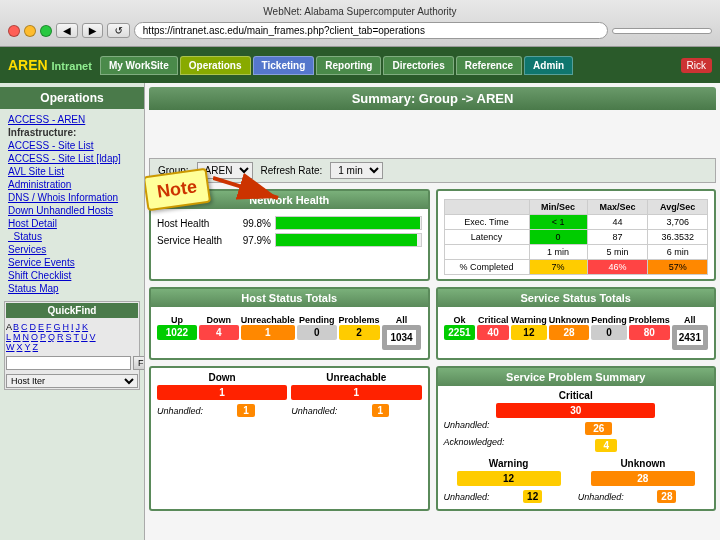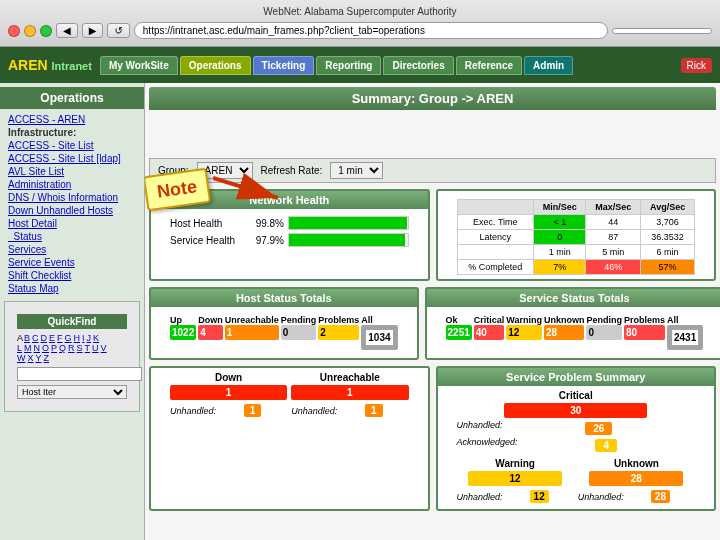--- a/index.html
+++ b/index.html
@@ -33,21 +33,21 @@
     .user-badge { margin-left: auto; background: #cc3333; color: white; padding: 2px 6px; border-radius: 3px; font-size: 10px; }
 
     .main-content { display: flex; height: 460px; }
 
     
     .sidebar { width: 145px; background: #dde8dd; border-right: 1px solid #aaa; overflow-y: auto; padding: 4px 0; }
     .sidebar-title { background: #4a7a4a; color: white; text-align: center; font-weight: bold; font-size: 12px; padding: 4px; margin-bottom: 4px; }
     .sidebar-link { display: block; color: #0000cc; text-decoration: underline; font-size: 10px; padding: 1px 8px; cursor: pointer; }
     .sidebar-section { color: #333; font-weight: bold; font-size: 10px; padding: 1px 8px; }
 
-    .quickfind { margin: 6px 4px; border: 1px solid #aaa; background: #e8e8e8; padding: 12px; }
+    .quickfind { margin: 6px 4px; border: 1px solid #aaa; background: #e8e8e8; padding: 1px; }
     .quickfind-title { background: #4a7a4a; color: white; text-align: center; font-weight: bold; font-size: 10px; padding: 2px; margin-bottom: 4px; }
     .alpha-links { display: flex; flex-wrap: wrap; gap: 1px; font-size: 9px; }
     .alpha-links a { color: #0000cc; text-decoration: underline; cursor: pointer; }
     .qf-input { display: flex; gap: 2px; margin-top: 4px; }
     .qf-input input { flex: 1; border: 1px solid #999; padding: 1px 3px; font-size: 9px; }
     .qf-btn { background: linear-gradient(to bottom, #f0f0f0, #d0d0d0); border: 1px solid #999; padding: 1px 4px; font-size: 9px; cursor: pointer; }
     .dropdown-small { width: 100%; margin-top: 4px; font-size: 9px; border: 1px solid #999; }
 
     
     .content { flex: 1; background: #f5f5f5; overflow-y: auto; padding: 4px; }
@@ -55,41 +55,41 @@
     .summary-header { background: linear-gradient(to bottom, #6a9a6a, #4a7a4a); color: white; text-align: center; font-size: 13px; font-weight: bold; padding: 4px; border-radius: 3px 3px 0 0; margin-bottom: 4px; }
 
     .group-bar { display: flex; align-items: center; gap: 8px; padding: 3px 8px; background: #e0e8e0; border: 1px solid #aaa; margin-bottom: 6px; font-size: 10px; margin-top: 48px; }
     .group-bar select { padding: 1px 3px; font-size: 10px; border: 1px solid #999; }
 
     .panels-row { display: flex; gap: 6px; margin-bottom: 6px; }
 
     
     .panel { flex: 1; border: 2px solid #5a8a5a; border-radius: 3px; background: white; }
     .panel-title { background: linear-gradient(to bottom, #7ab07a, #5a8a5a); color: white; text-align: center; font-size: 11px; font-weight: bold; padding: 3px; }
-    .panel-body { padding: 4px 19px; }
+    .panel-body { padding: 4px 6px; }
 
     .health-row { display: flex; align-items: center; gap: 4px; margin: 3px 0; font-size: 10px; }
     .health-label { width: 80px; }
     .health-pct { width: 30px; text-align: right; }
     .health-bar-bg { flex: 1; height: 14px; background: #eee; border: 1px solid #ccc; }
     .health-bar-fill { height: 100%; }
     .bar-green { background: #00cc00; }
 
     
     .exec-table { width: 100%; border-collapse: collapse; font-size: 9px; margin-top: 4px; }
     .exec-table th { background: #e0e0e0; border: 1px solid #ccc; padding: 2px 4px; }
     .exec-table td { border: 1px solid #ccc; padding: 2px 4px; text-align: center; }
     .cell-green { background: #00cc00; }
     .cell-yellow { background: #ffcc00; }
     .cell-red { background: #ff4444; color: white; }
     .cell-orange { background: #ff8800; }
 
     
     .status-row { display: flex; gap: 2px; margin: 4px 0; font-size: 9px; }
-    .status-cell { flex: 1; text-align: left; }
+    .status-cell { flex: 1; text-align: center; }
     .status-cell .label { font-weight: bold; }
     .status-val { padding: 2px; border-radius: 2px; font-weight: bold; font-size: 10px; }
     .val-green { background: #00cc00; color: white; }
     .val-yellow { background: #ffcc00; }
     .val-red { background: #ff4444; color: white; }
     .val-orange { background: #ff8800; color: white; }
     .val-gray { background: #cccccc; }
     .val-white { background: white; border: 5px solid #a3a3a3; }
     .prob-cols { display: flex; gap: 4px; }
     .prob-col { flex: 1; text-align: center; }

